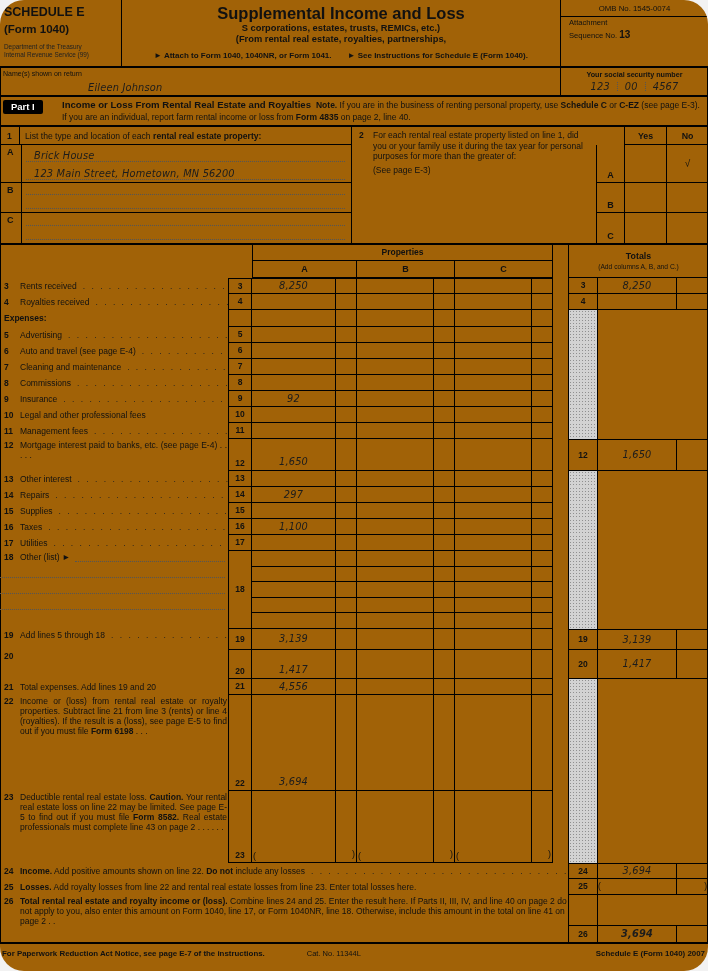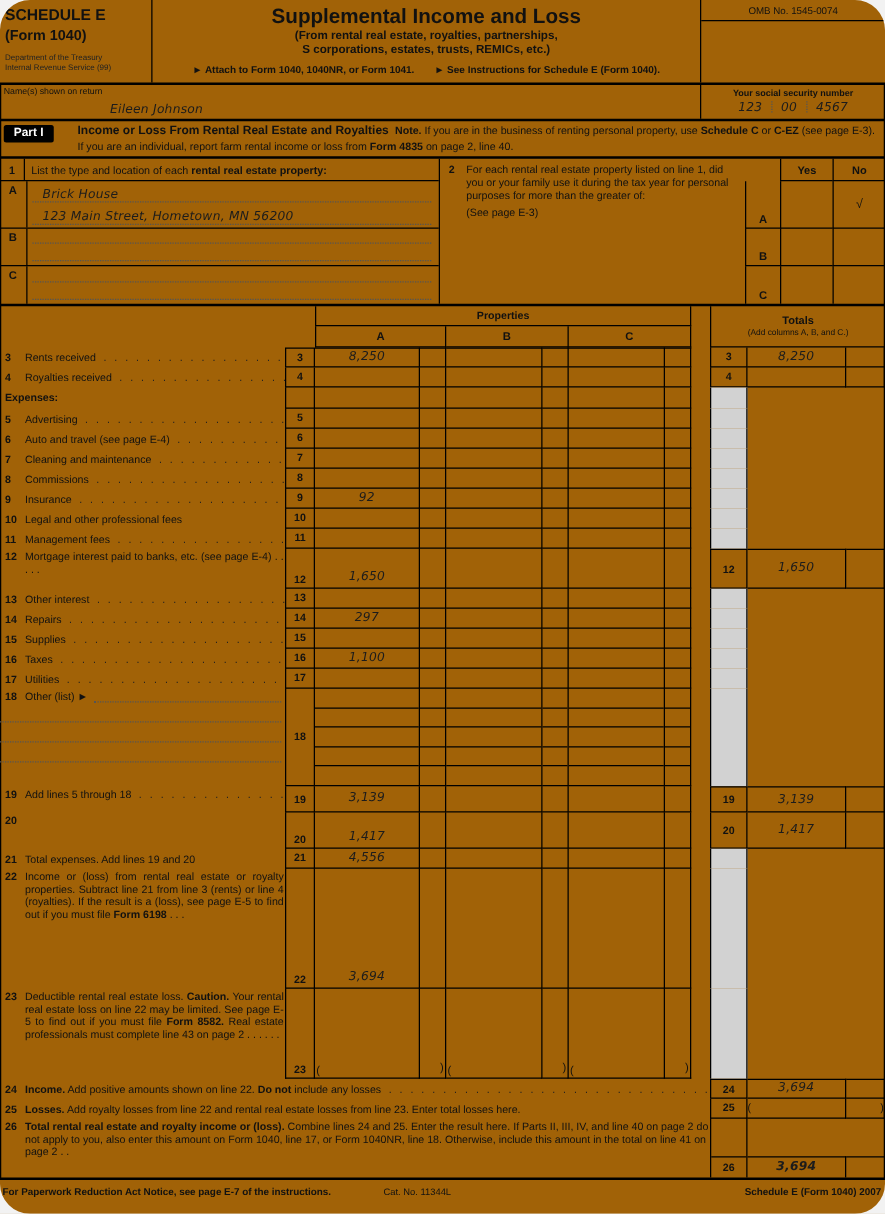--- a/index.html
+++ b/index.html
@@ -140,29 +140,34 @@
       <div class="sched">SCHEDULE E</div>
       <div class="form1040">(Form 1040)</div>
       <div class="dept">
         <span>Department of the Treasury</span><br>
         <span>Internal Revenue Service</span>
         <span>(99)</span>
       </div>
     </div>
     <div class="hdr-mid">
       <div class="title">Supplemental Income and Loss</div>
+      <div class="sub">S corporations, estates, trusts, REMICs, etc.)</div>
       <div class="sub">(From rental real estate, royalties, partnerships,</div>
-      <div class="sub">S corporations, estates, trusts, REMICs, etc.)</div>
       <div class="attachline">
         <span>► Attach to Form 1040, 1040NR, or Form 1041.</span>
         <span>► See Instructions for Schedule E (Form 1040).</span>
       </div>
     </div>
     <div class="hdr-right">
       <div class="omb">OMB No. 1545-0074</div>
+      <div class="attach-seq">
+        <span>Attachment</span><br>
+        <span>Sequence No.</span>
+        <b class="seq13">13</b>
+      </div>
     </div>
   </div>
 
   <div class="namerow">
     <div class="nr-left">
       <div class="tinylabel">Name(s) shown on return</div>
       <div class="namev hand">Eileen Johnson</div>
     </div>
     <div class="nr-right">
       <div class="ssnlabel">Your social security number</div>

